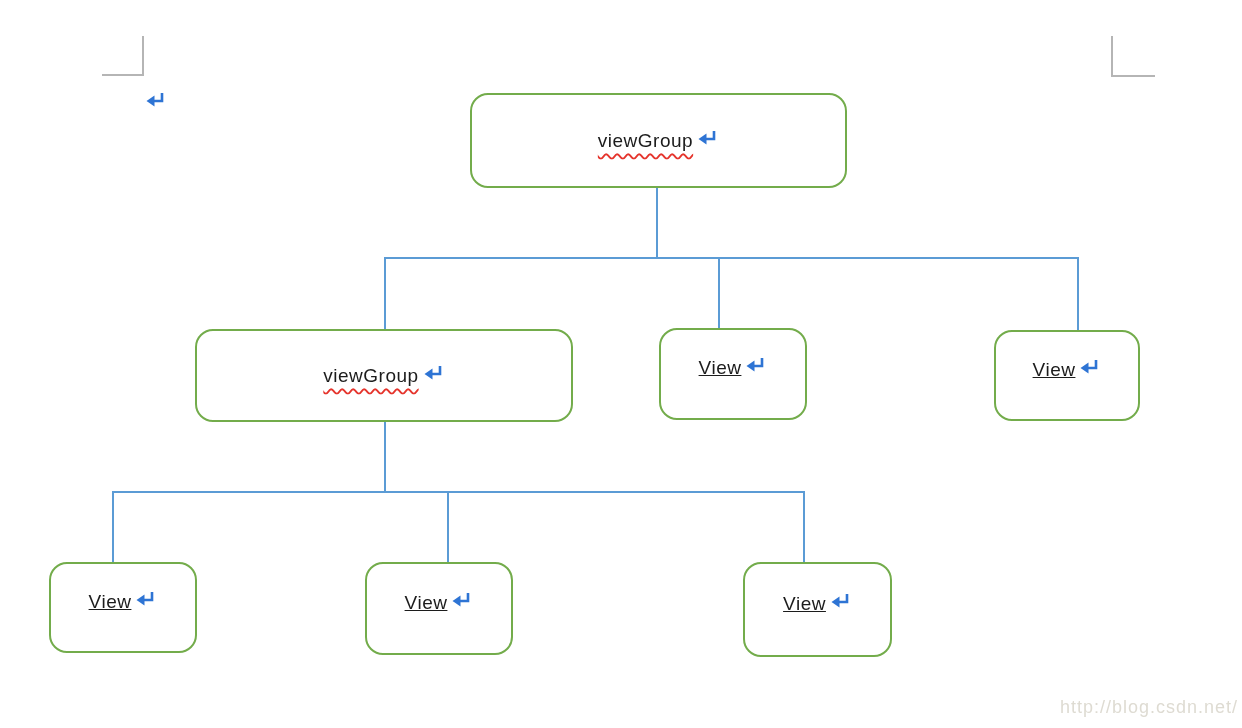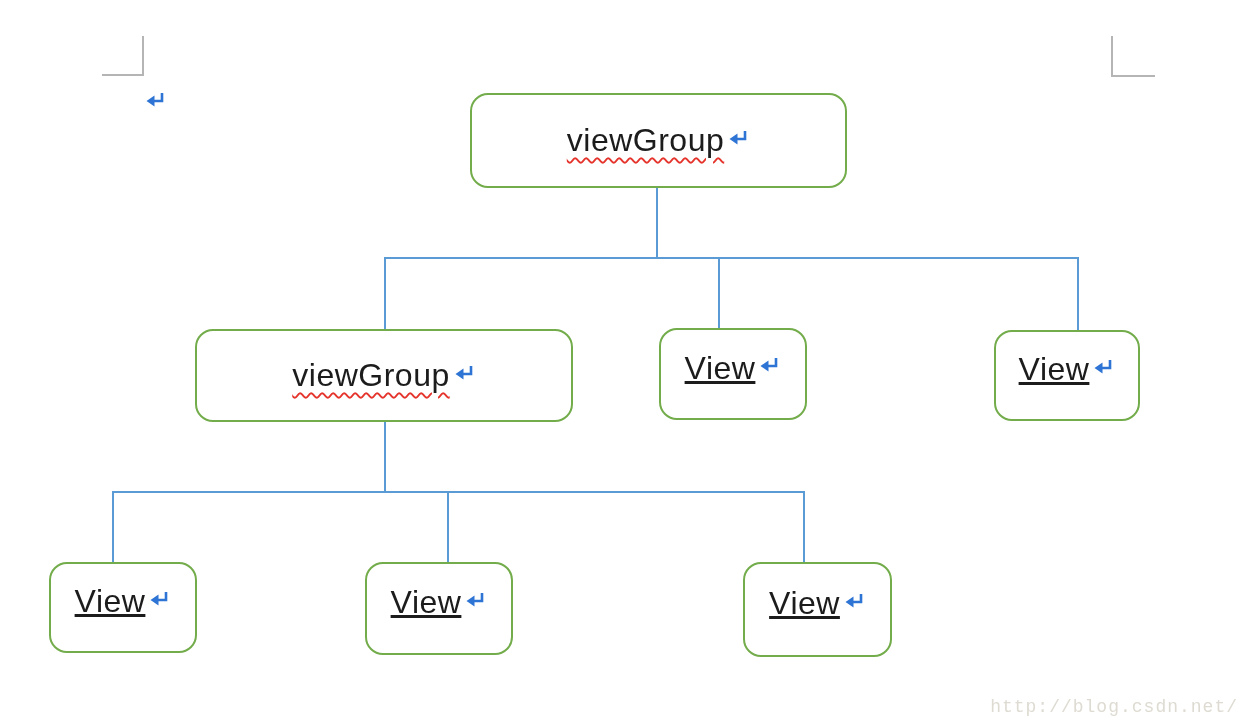--- a/index.html
+++ b/index.html
@@ -20,21 +20,21 @@
   .node {
     position: absolute;
     box-sizing: border-box;
     background: #ffffff;
     border: 2.5px solid #73ac4b;
     border-radius: 18px;
     display: flex;
     align-items: center;
     justify-content: center;
     color: #1c1c1c;
-    font-size: 32px;
+    font-size: 19px;
     letter-spacing: 0.5px;
   }
   .node .label { white-space: nowrap; text-decoration: underline; }
   .node .misspelled {
     text-decoration-line: underline;
     text-decoration-style: wavy;
     text-decoration-color: #e5342c;
     text-decoration-thickness: 2px;
     text-underline-offset: 6px;
   }
@@ -76,21 +76,21 @@
   .m-right-h { left: 1111px; top: 75px; width: 44px; height: 2px; }
 
   
   .stray-return { position: absolute; left: 145px; top: 90px; }
 
   
   .watermark {
     position: absolute;
     right: 4px;
     top: 697px;
-    font-family: Liberation Mono, monospace;
+    font-family: Liberation Sans, sans-serif;
     font-size: 18px;
     letter-spacing: 1px;
     color: #dedbd2;
     white-space: nowrap;
   }
 </style>
 </head>
 <body>
 
 <div id="canvas">

